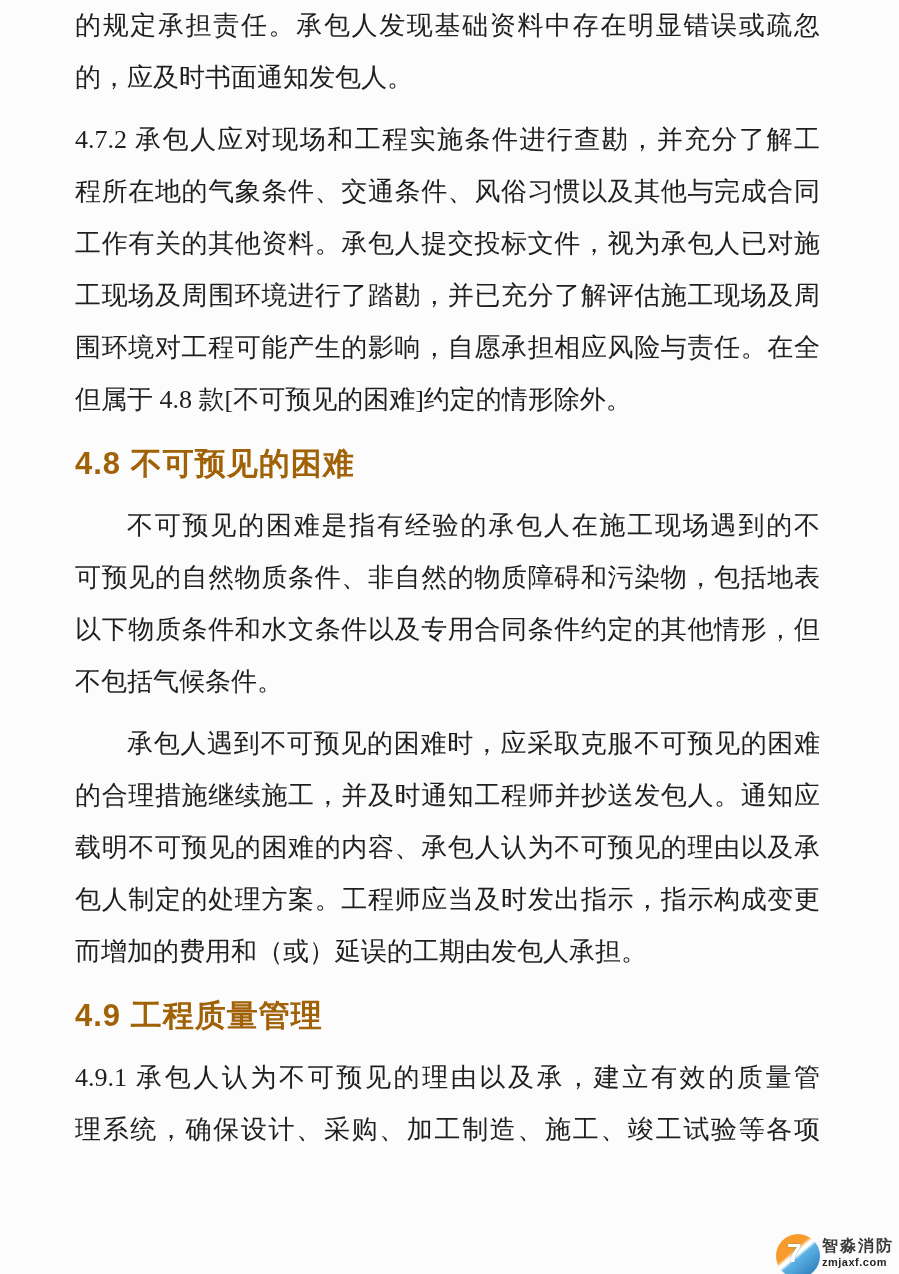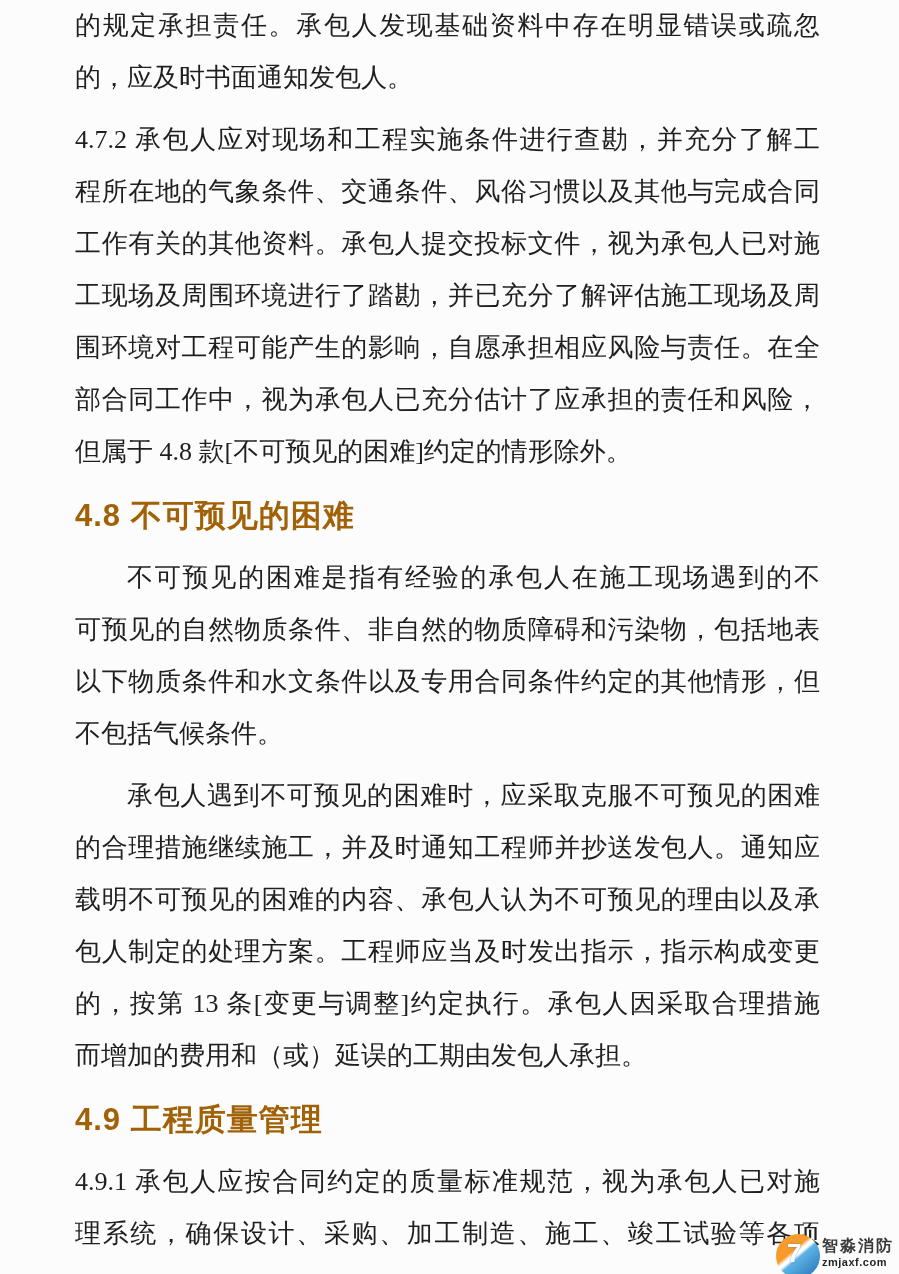--- a/index.html
+++ b/index.html
@@ -92,46 +92,44 @@
     <div class="line">的规定承担责任。承包人发现基础资料中存在明显错误或疏忽</div>
     <div class="line end">的，应及时书面通知发包人。</div>
   </div>
 
   <div class="para">
     <div class="line">4.7.2 承包人应对现场和工程实施条件进行查勘，并充分了解工</div>
     <div class="line">程所在地的气象条件、交通条件、风俗习惯以及其他与完成合同</div>
     <div class="line">工作有关的其他资料。承包人提交投标文件，视为承包人已对施</div>
     <div class="line">工现场及周围环境进行了踏勘，并已充分了解评估施工现场及周</div>
     <div class="line">围环境对工程可能产生的影响，自愿承担相应风险与责任。在全</div>
-    <div class="line">部合同工作中，视为承包人已充分估计了应承担的责任和风险，</div>
     <div class="line end">但属于 4.8 款[不可预见的困难]约定的情形除外。</div>
   </div>
 
   <div class="section-heading">4.8 不可预见的困难</div>
 
   <div class="para">
     <div class="line indent">不可预见的困难是指有经验的承包人在施工现场遇到的不</div>
     <div class="line">可预见的自然物质条件、非自然的物质障碍和污染物，包括地表</div>
     <div class="line">以下物质条件和水文条件以及专用合同条件约定的其他情形，但</div>
     <div class="line end">不包括气候条件。</div>
   </div>
 
   <div class="para">
     <div class="line indent">承包人遇到不可预见的困难时，应采取克服不可预见的困难</div>
     <div class="line">的合理措施继续施工，并及时通知工程师并抄送发包人。通知应</div>
     <div class="line">载明不可预见的困难的内容、承包人认为不可预见的理由以及承</div>
     <div class="line">包人制定的处理方案。工程师应当及时发出指示，指示构成变更</div>
-    <div class="line">的，按第 13 条[变更与调整]约定执行。承包人因采取合理措施</div>
     <div class="line end">而增加的费用和（或）延误的工期由发包人承担。</div>
   </div>
 
   <div class="section-heading">4.9 工程质量管理</div>
 
   <div class="para">
-    <div class="line">4.9.1 承包人应按合同约定的质量标准规范，视为承包人已对施</div>
+    <div class="line">4.9.1 承包人认为不可预见的理由以及承，建立有效的质量管</div>
     <div class="line">理系统，确保设计、采购、加工制造、施工、竣工试验等各项</div>
   </div>
 
   <div class="watermark">
     <div class="wm-logo">
       <span class="glyph">7</span>
     </div>
     <div class="wm-text">
       <div class="wm-brand">智淼消防</div>
       <div class="wm-domain">zmjaxf.com</div>

